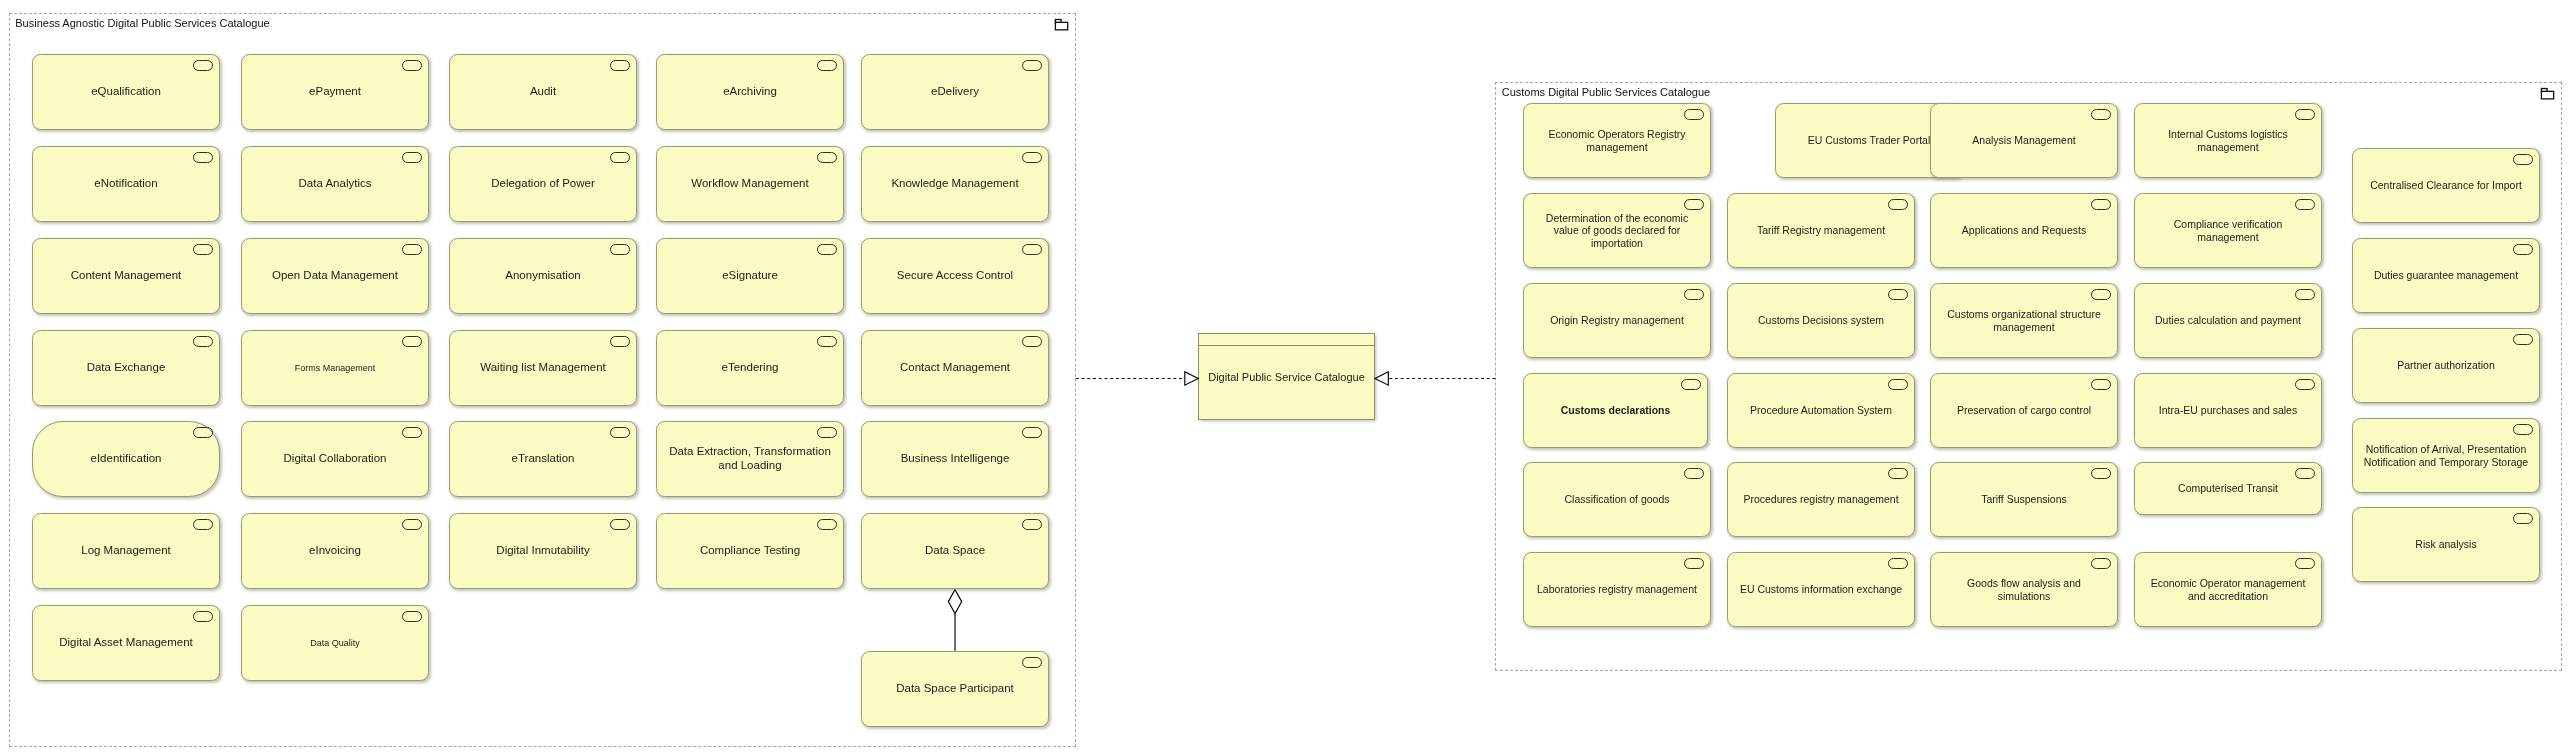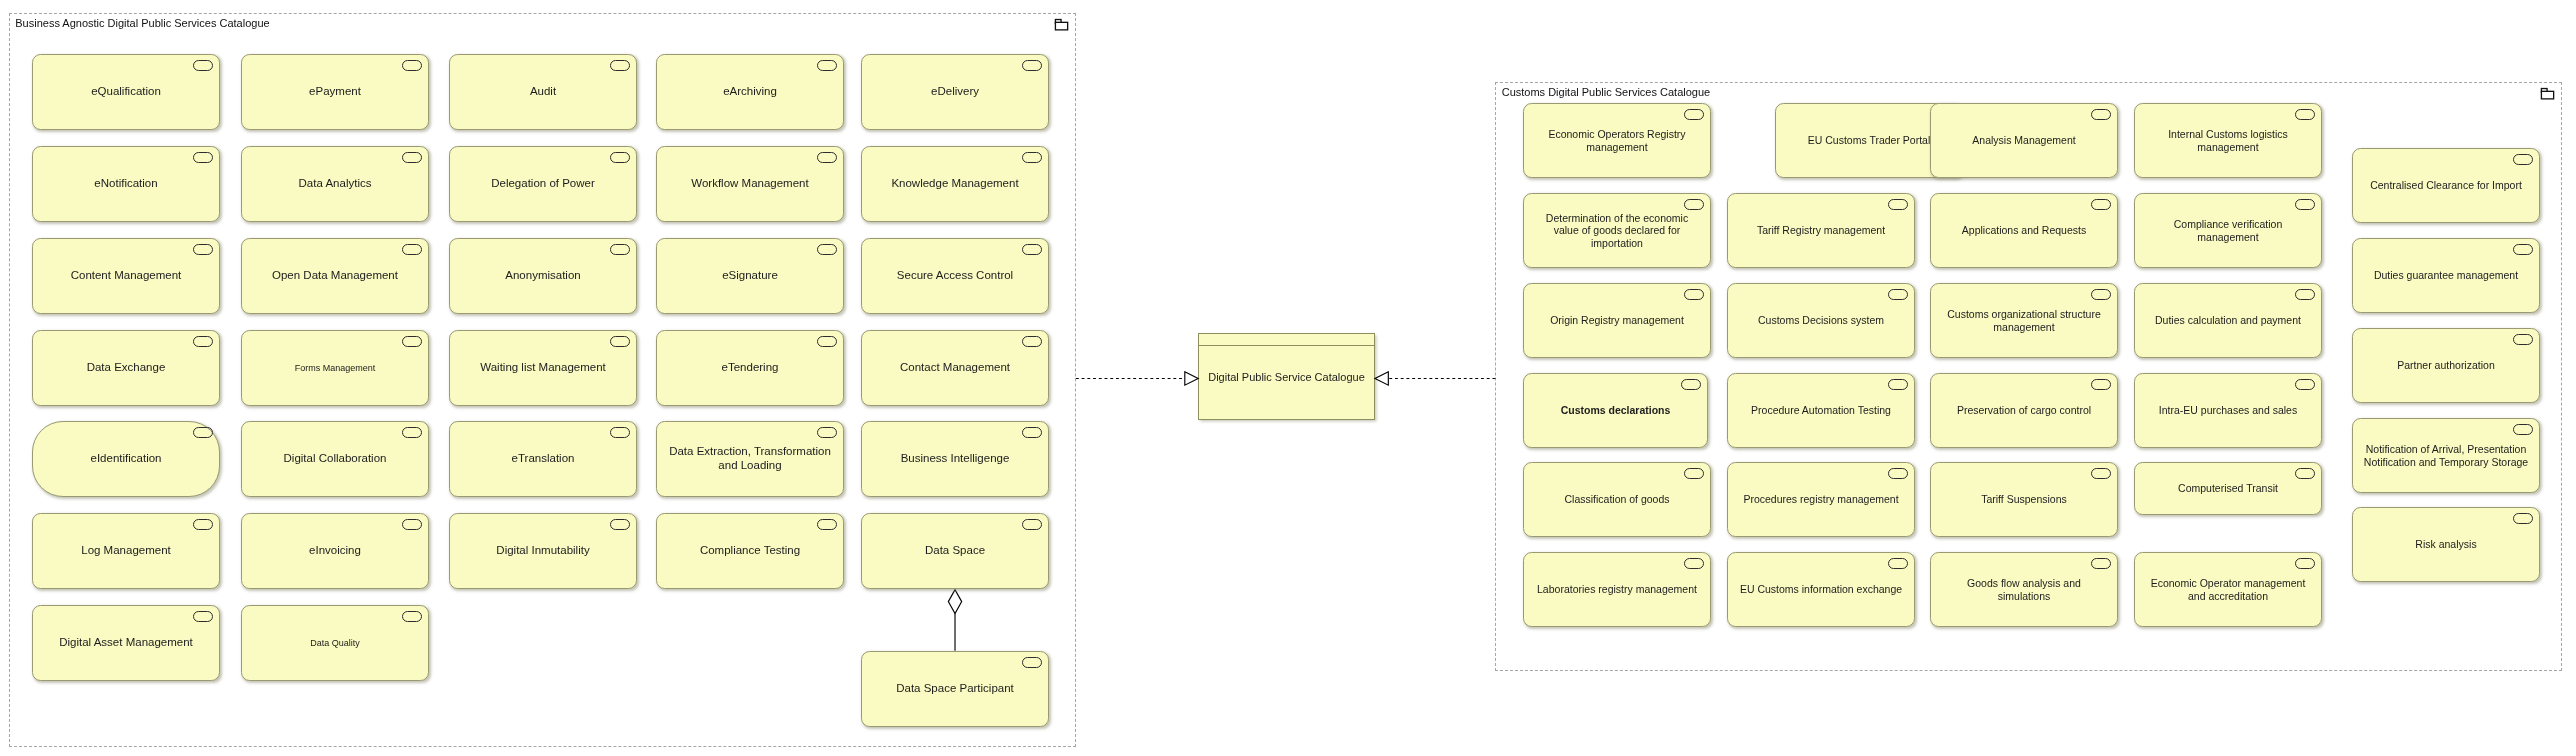--- a/index.html
+++ b/index.html
@@ -261,21 +261,21 @@
     <div class="service-box sz-right" style="left: 2134px; top: 283px; width: 188px; height: 75px;">
       <div class="badge"></div>
       <div class="label">Duties calculation and payment</div>
     </div>
     <div class="service-box sz-right" style="left: 1523px; top: 373px; width: 185px; height: 75px; font-weight: bold;">
       <div class="badge"></div>
       <div class="label">Customs declarations</div>
     </div>
     <div class="service-box sz-right" style="left: 1727px; top: 373px; width: 188px; height: 75px;">
       <div class="badge"></div>
-      <div class="label">Procedure Automation Testing</div>
+      <div class="label">Procedure Automation System</div>
     </div>
     <div class="service-box sz-right" style="left: 1930px; top: 373px; width: 188px; height: 75px;">
       <div class="badge"></div>
       <div class="label">Preservation of cargo control</div>
     </div>
     <div class="service-box sz-right" style="left: 2134px; top: 373px; width: 188px; height: 75px;">
       <div class="badge"></div>
       <div class="label">Intra-EU purchases and sales</div>
     </div>
     <div class="service-box sz-right" style="left: 1523px; top: 462px; width: 188px; height: 75px;">

